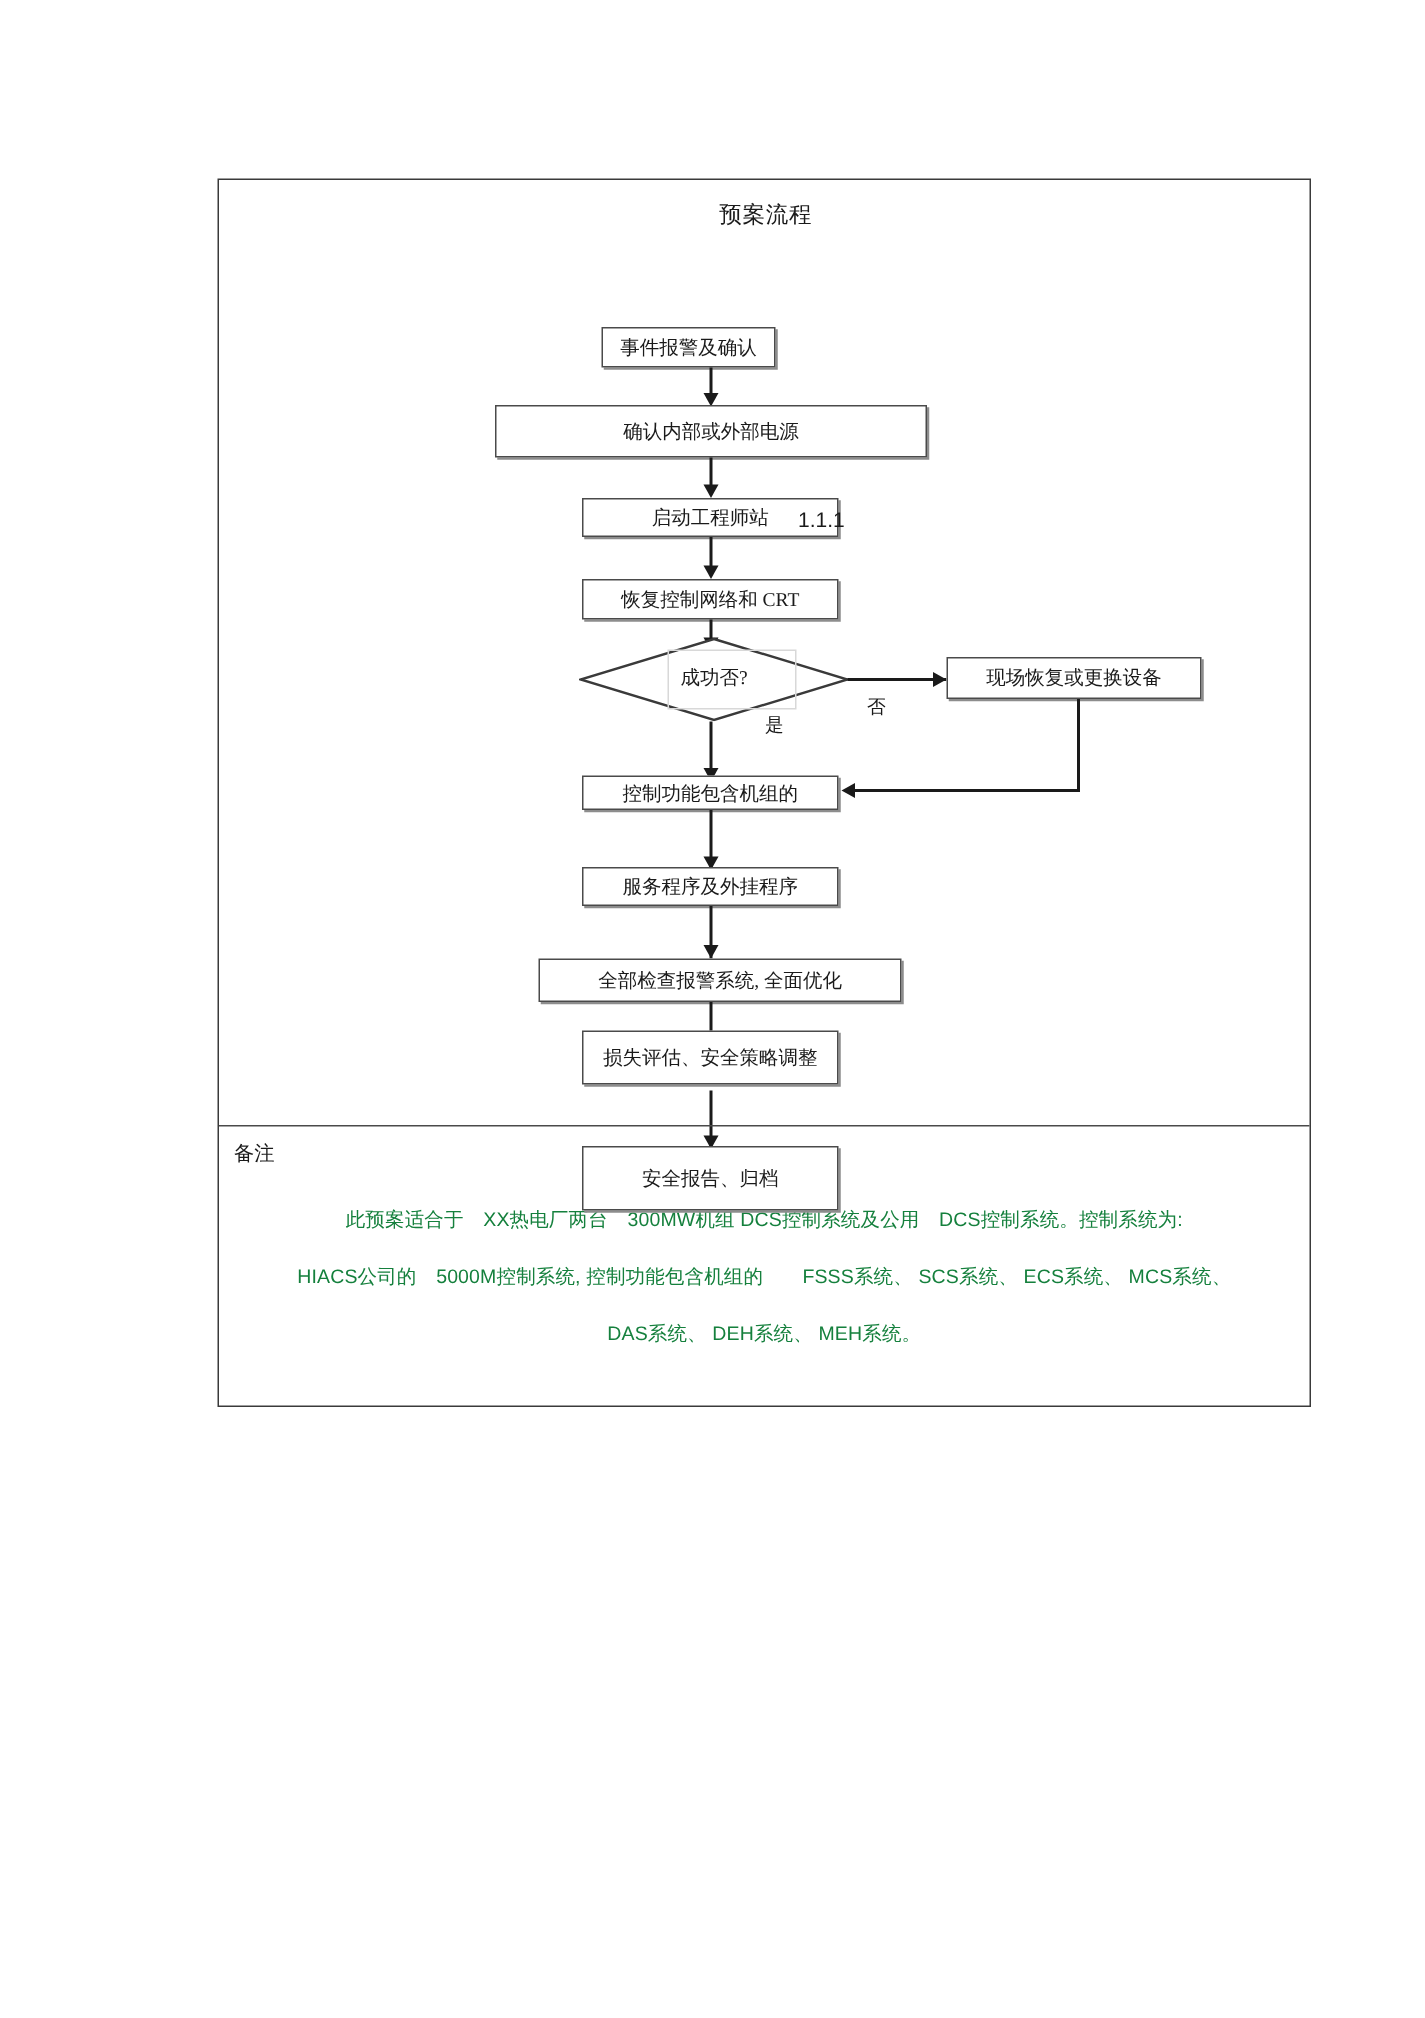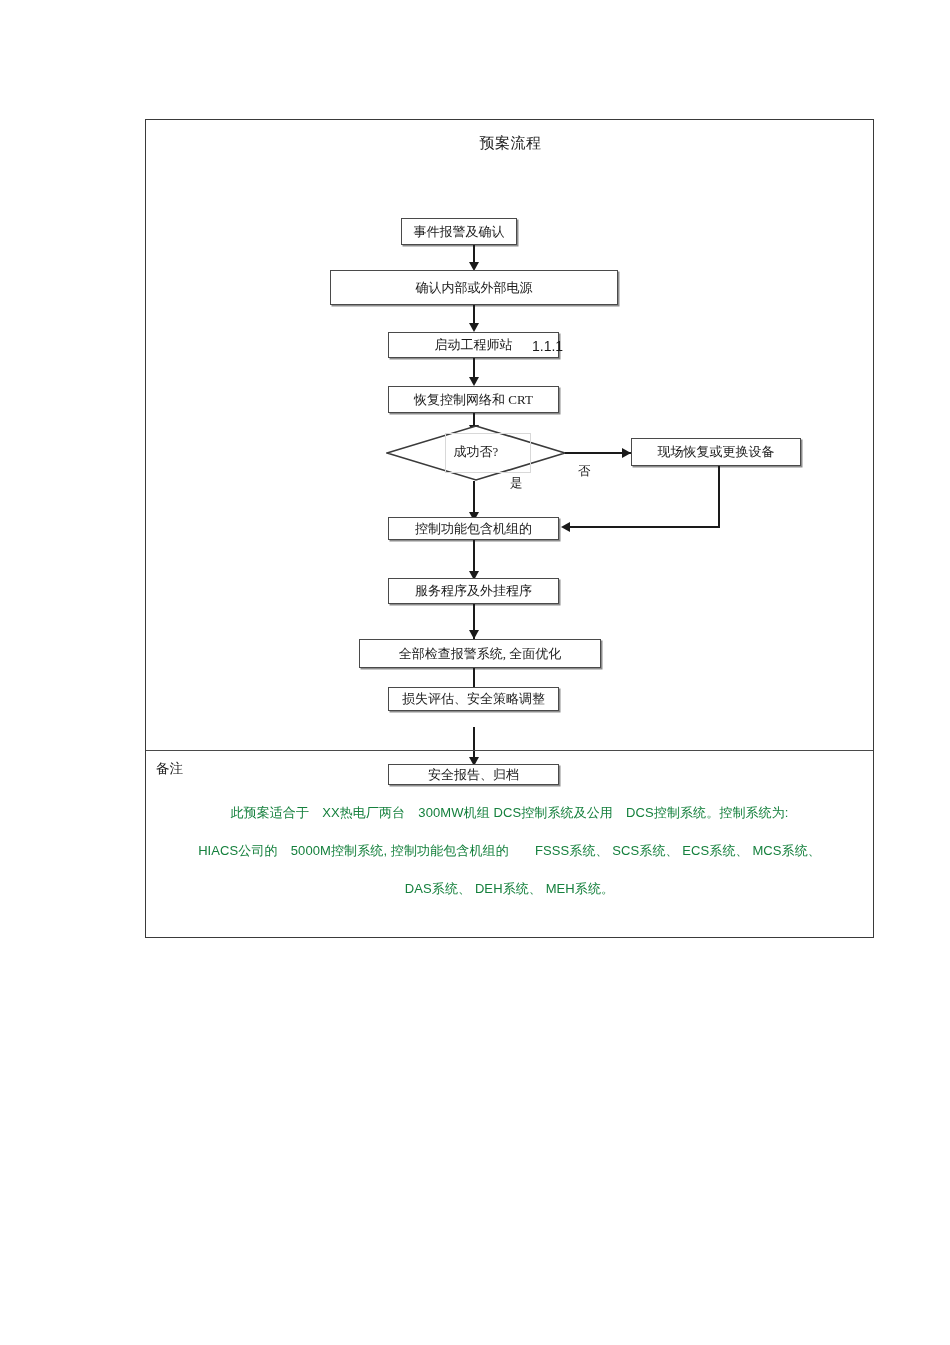--- a/index.html
+++ b/index.html
@@ -227,27 +227,27 @@
   <div class="node" style="left:242px; top:458px; width:171px; height:26px;text-align:right;">服务程序及外挂程序</div>
 
   <div class="vline" style="left:327px; top:484px; width:2px; height:35px;"></div>
   <div class="arrow-down" style="left:322.5px; top:510px;"></div>
 
   <div class="node" style="left:213px; top:519px; width:242px; height:29px;">全部检查报警系统, 全面优化</div>
 
   <div class="vline" style="left:327px; top:548px; width:2px; height:34px;"></div>
   <div class="arrow-down" style="left:322.5px; top:573px;"></div>
 
-  <div class="node" style="left:242px; top:567px; width:171px; height:24px;">损失评估、安全策略调整</div>
+  <div class="node" style="left:242px; top:567px; width:171px; height:36px;">损失评估、安全策略调整</div>
 
   <div class="vline" style="left:327px; top:607px; width:2px; height:39px;"></div>
   <div class="arrow-down" style="left:322.5px; top:637px;"></div>
 
   <div id="remarks-divider"></div>
   <div id="remarks-label">备注</div>
 
-  <div class="node" style="left:242px; top:644px; width:171px; height:21px; z-index:5;">安全报告、归档</div>
+  <div class="node" style="left:242px; top:644px; width:171px; height:43px; z-index:5;">安全报告、归档</div>
 
   <div class="remarks-line" id="remarks-line-1">此预案适合于　XX热电厂两台　300MW机组 DCS控制系统及公用　DCS控制系统。控制系统为:</div>
   <div class="remarks-line" id="remarks-line-2">HIACS公司的　5000M控制系统, 控制功能包含机组的　　FSSS系统、 SCS系统、 ECS系统、 MCS系统、</div>
   <div class="remarks-line" id="remarks-line-3">DAS系统、 DEH系统、 MEH系统。</div>
 
 </div>
 
 </body></html>

